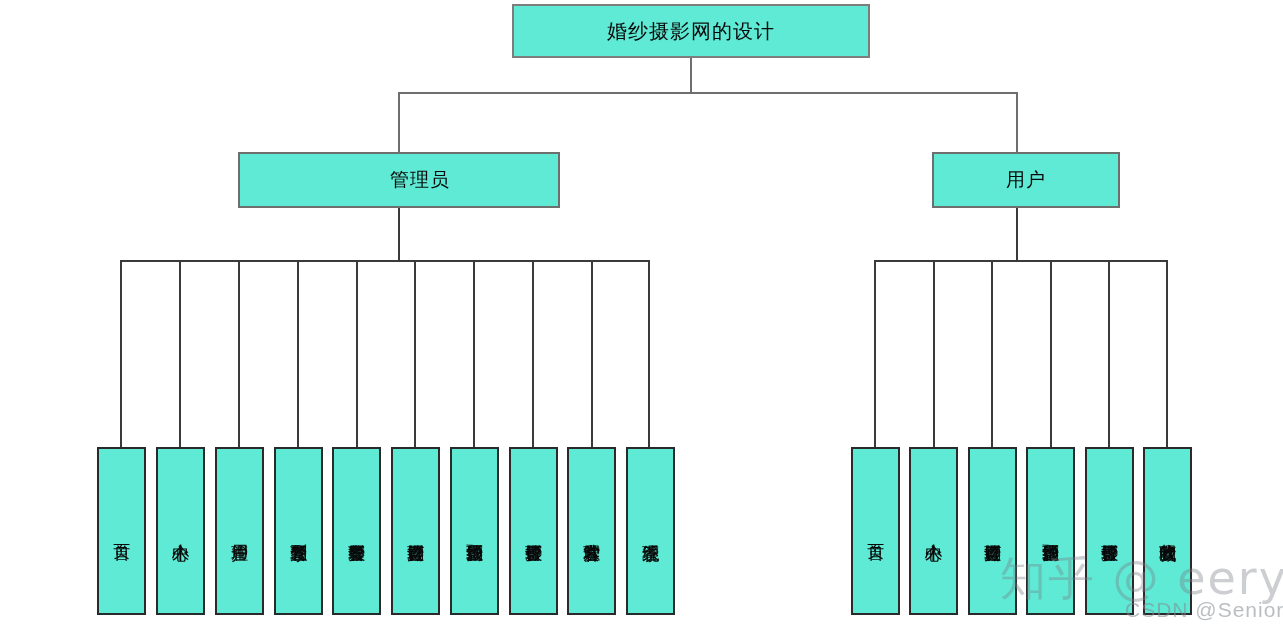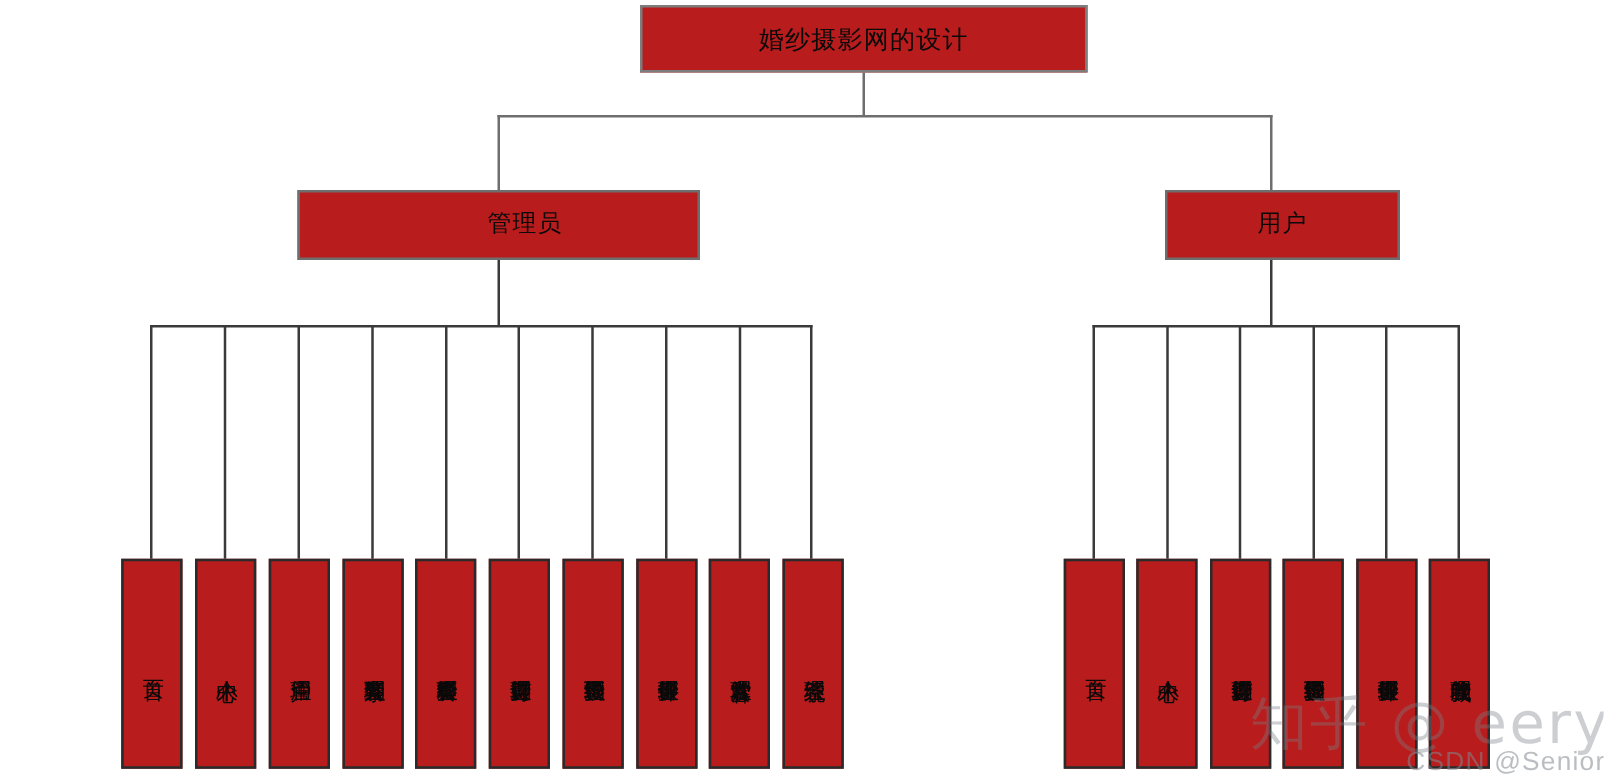--- a/index.html
+++ b/index.html
@@ -15,21 +15,21 @@
     width: 1283px;
     height: 624px;
     background: #ffffff;
     overflow: hidden;
   }
 
   
   .node {
     position: absolute;
     box-sizing: border-box;
-    background: #b91c1c;
+    background: #5eead4;
     display: flex;
     align-items: center;
     justify-content: center;
     text-align: center;
     color: #0a0a0a;
     line-height: 1.12;
   }
   .node-root {
     border: 2px solid #7d7d7d;
     font-size: 20px;

